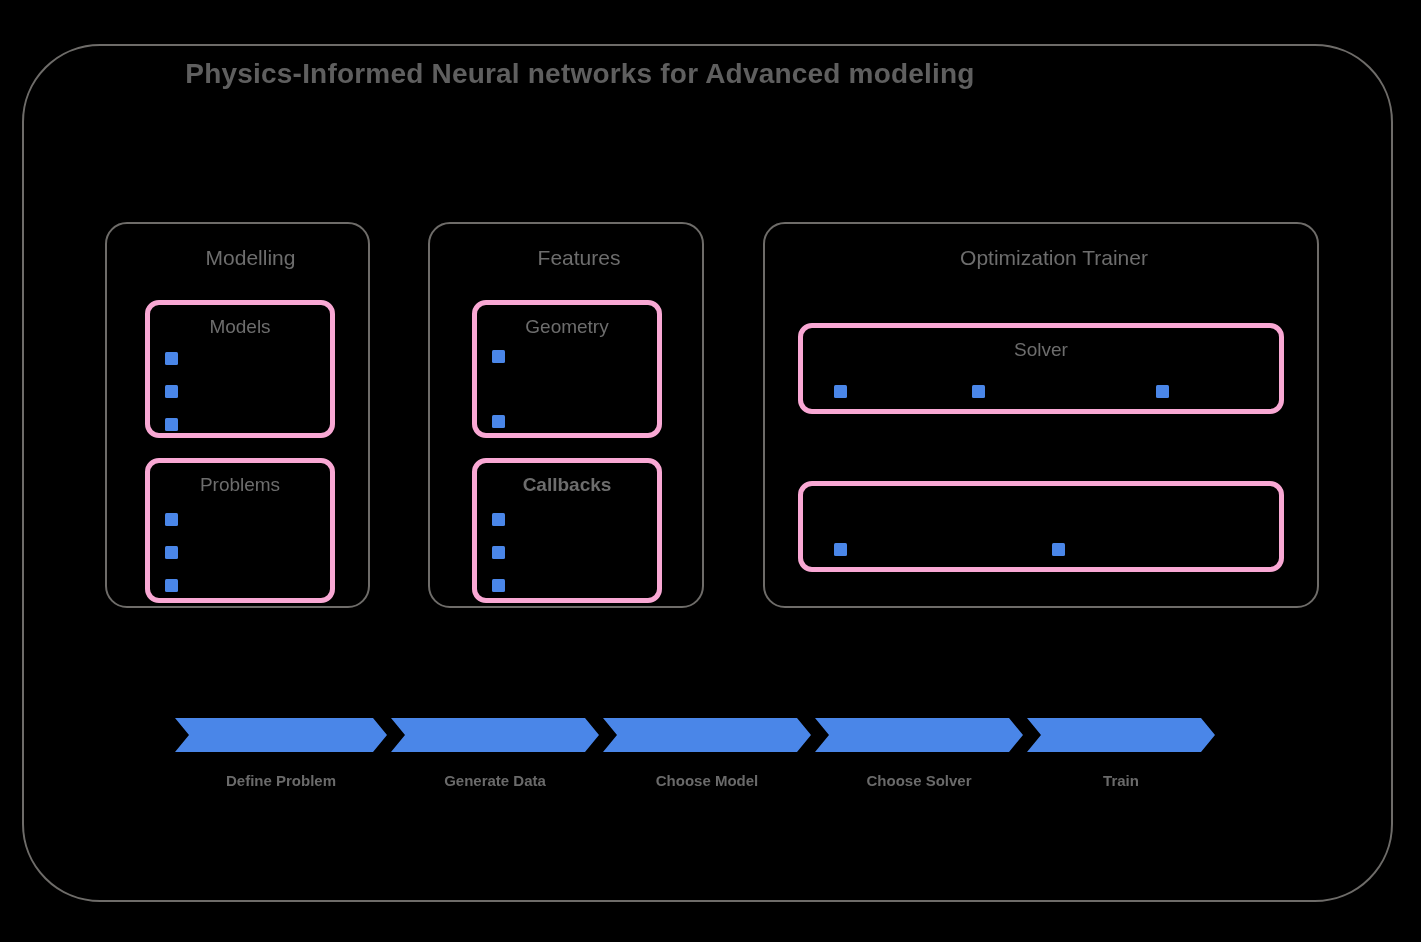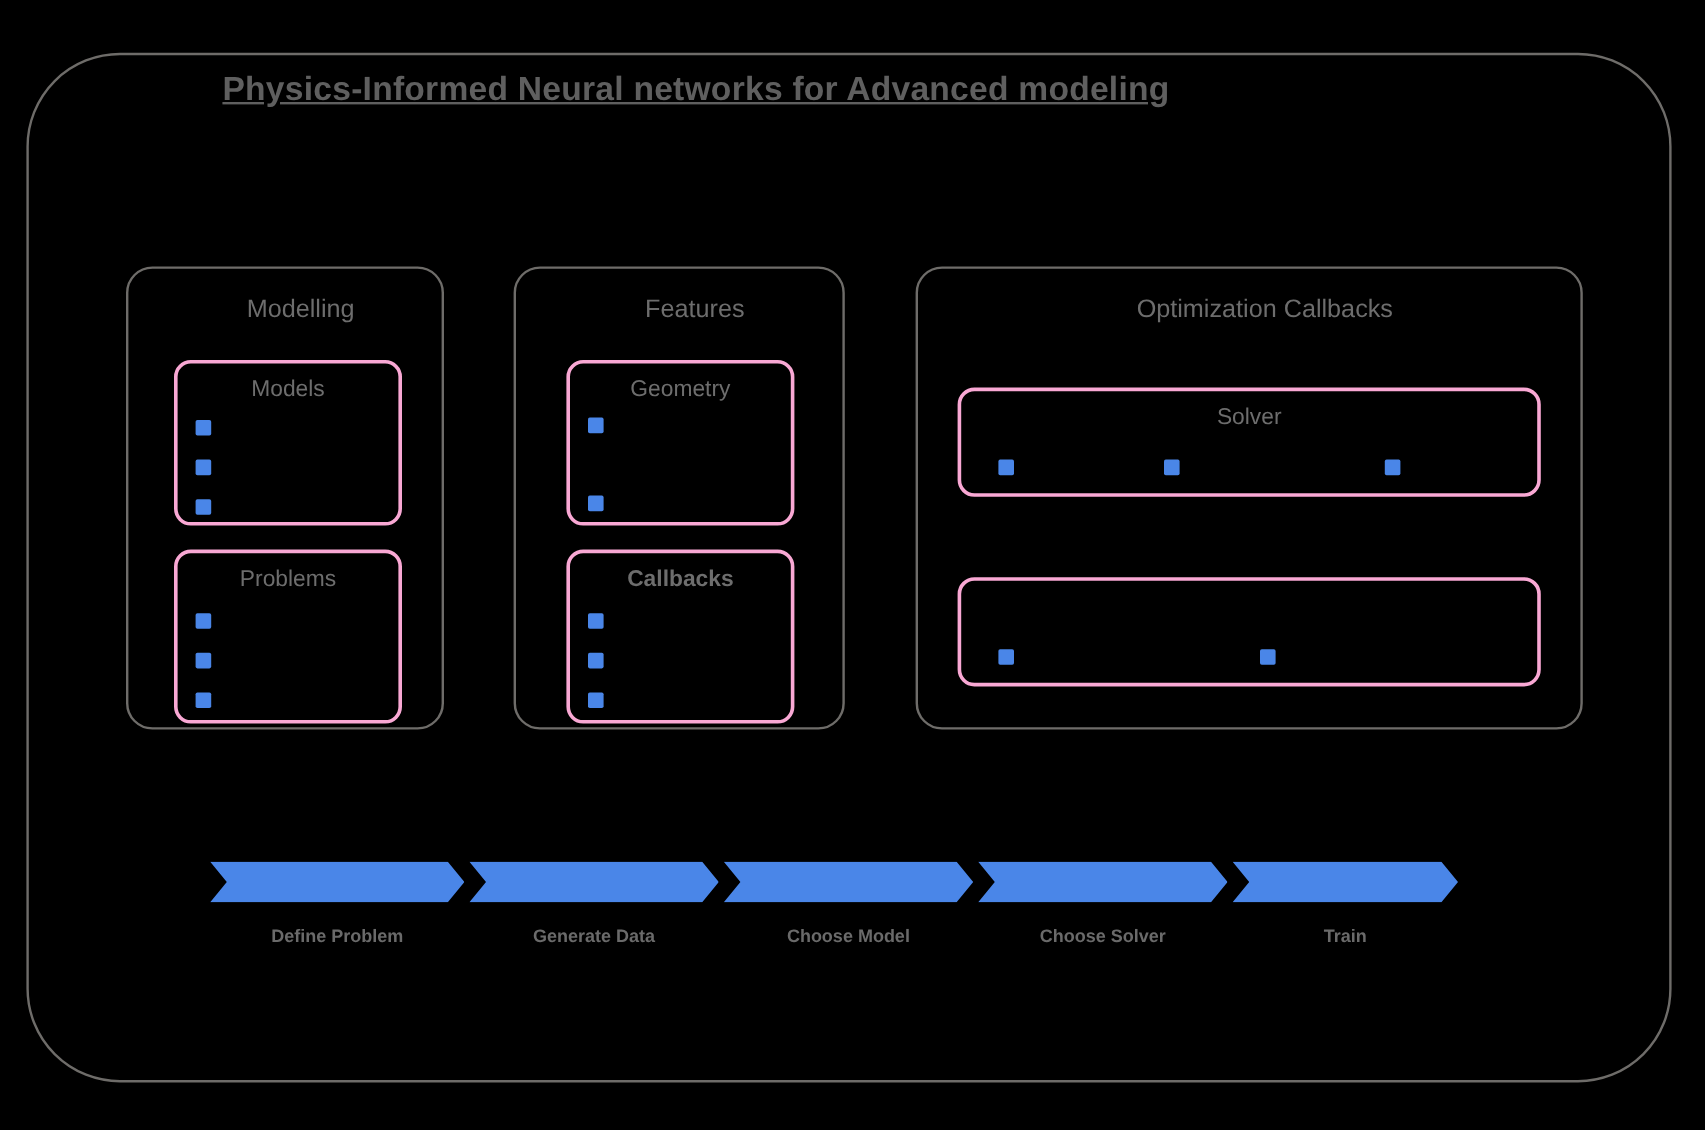--- a/index.html
+++ b/index.html
@@ -31,21 +31,20 @@
   .diagram-title {
     position: absolute;
     left: 0;
     top: 58px;
     width: 1160px;
     text-align: center;
     font-size: 28px;
     font-weight: bold;
     color: #5f5f5f;
     letter-spacing: .2px;
-    text-decoration: underline;
   }
 
   
   .group-box {
     position: absolute;
     box-sizing: border-box;
     border: 2px solid #6e6c69;
     border-radius: 22px;
   }
   .group-title {
@@ -60,21 +59,21 @@
   }
 
   #group-modelling { left: 105px; top: 222px; width: 265px; height: 386px; }
   #group-features  { left: 428px; top: 222px; width: 276px; height: 386px; }
   #group-optim     { left: 763px; top: 222px; width: 556px; height: 386px; }
 
   
   .card-box {
     position: absolute;
     box-sizing: border-box;
-    border: 3px solid #f9a8d4;
+    border: 5px solid #f9a8d4;
     border-radius: 14px;
   }
   .card-title {
     position: absolute;
     top: 11px;
     left: 0;
     width: 100%;
     text-align: center;
     font-size: 19px;
     color: #6d6d6d;
@@ -173,21 +172,21 @@
 </div>
 
 <div class="card-box" id="card-callbacks">
   <div class="card-title">Callbacks</div>
   <span class="cube" style="left:15px; top:50px;"></span>
   <span class="cube" style="left:15px; top:83px;"></span>
   <span class="cube" style="left:15px; top:116px;"></span>
 </div>
 
 <div class="group-box" id="group-optim">
-  <div class="group-title">Optimization Callbacks</div>
+  <div class="group-title">Optimization Trainer</div>
 </div>
 
 <div class="card-box" id="card-solver">
   <div class="card-title">Solver</div>
   <span class="cube" style="left:31px; top:57px;"></span>
   <span class="cube" style="left:169px; top:57px;"></span>
   <span class="cube" style="left:353px; top:57px;"></span>
 </div>
 
 <div class="card-box" id="card-trainer">

